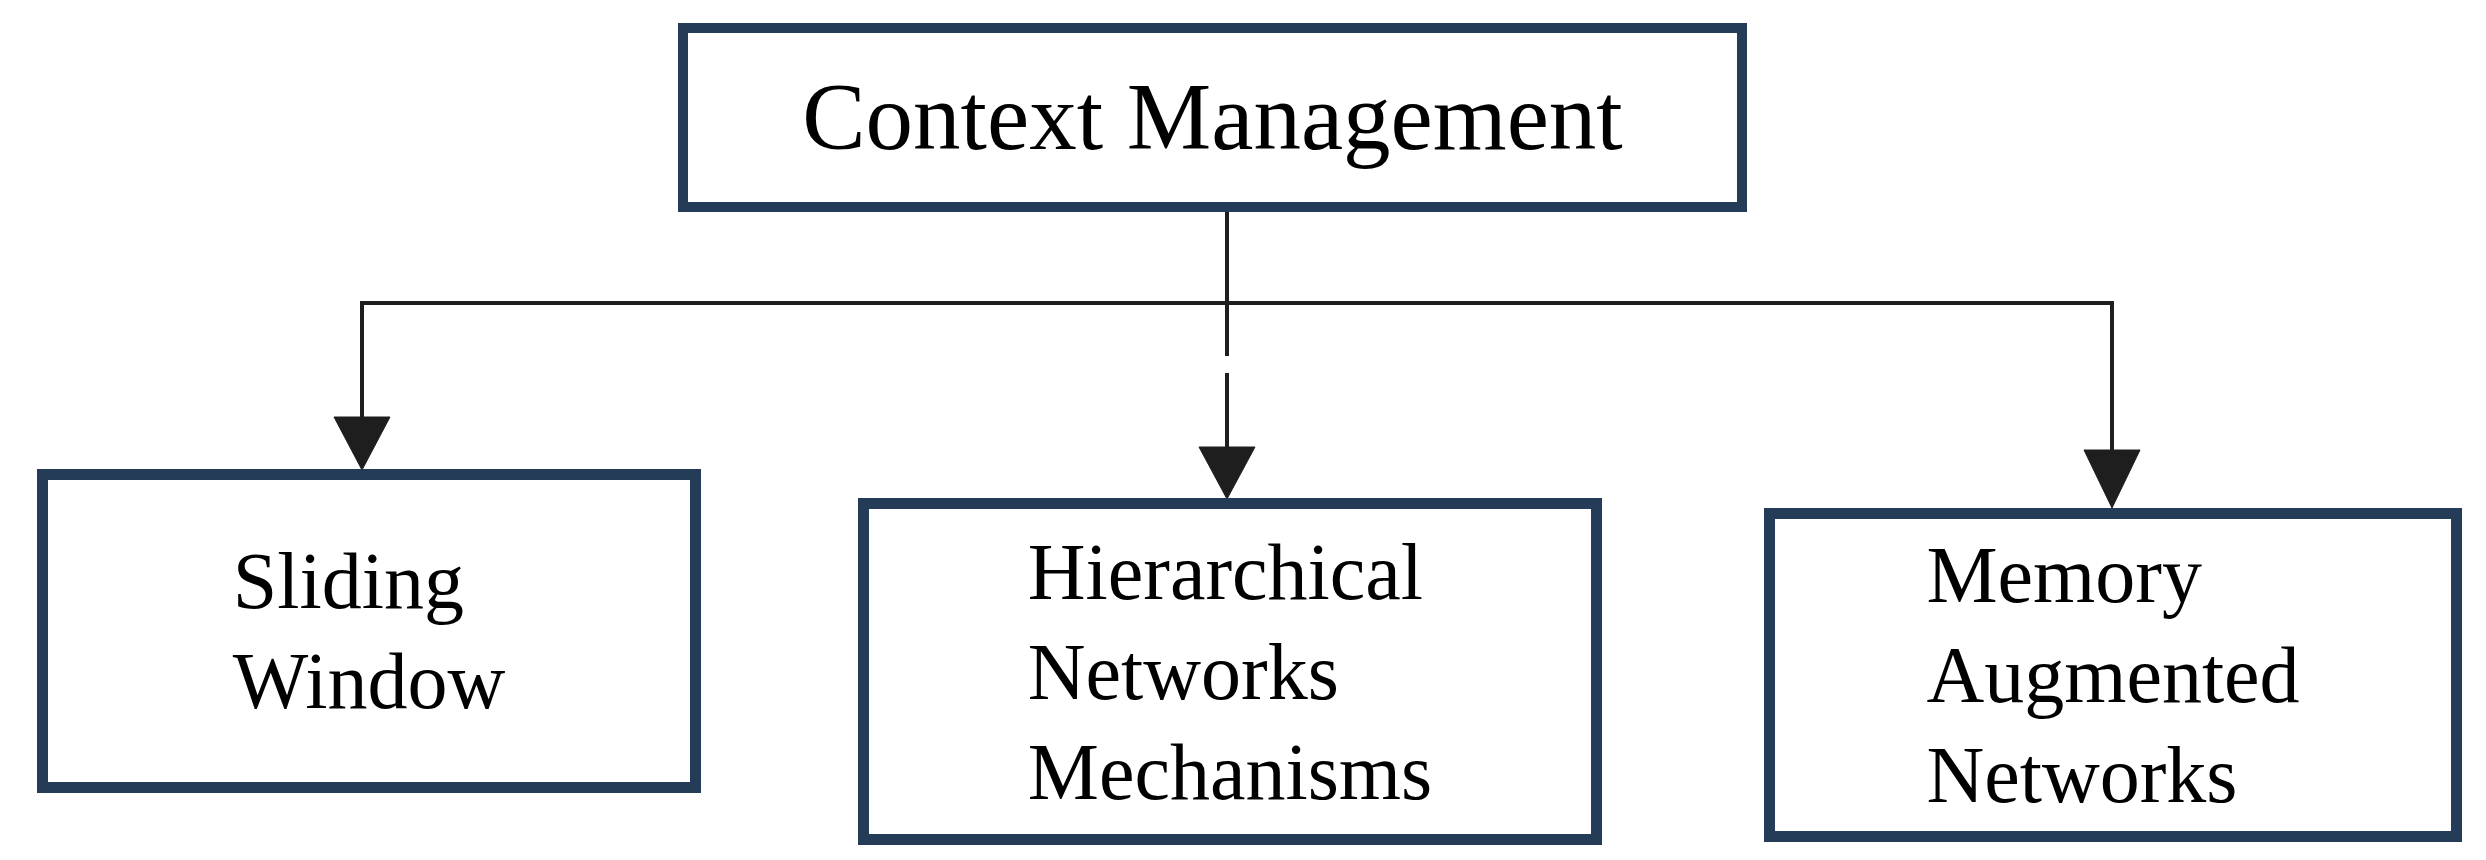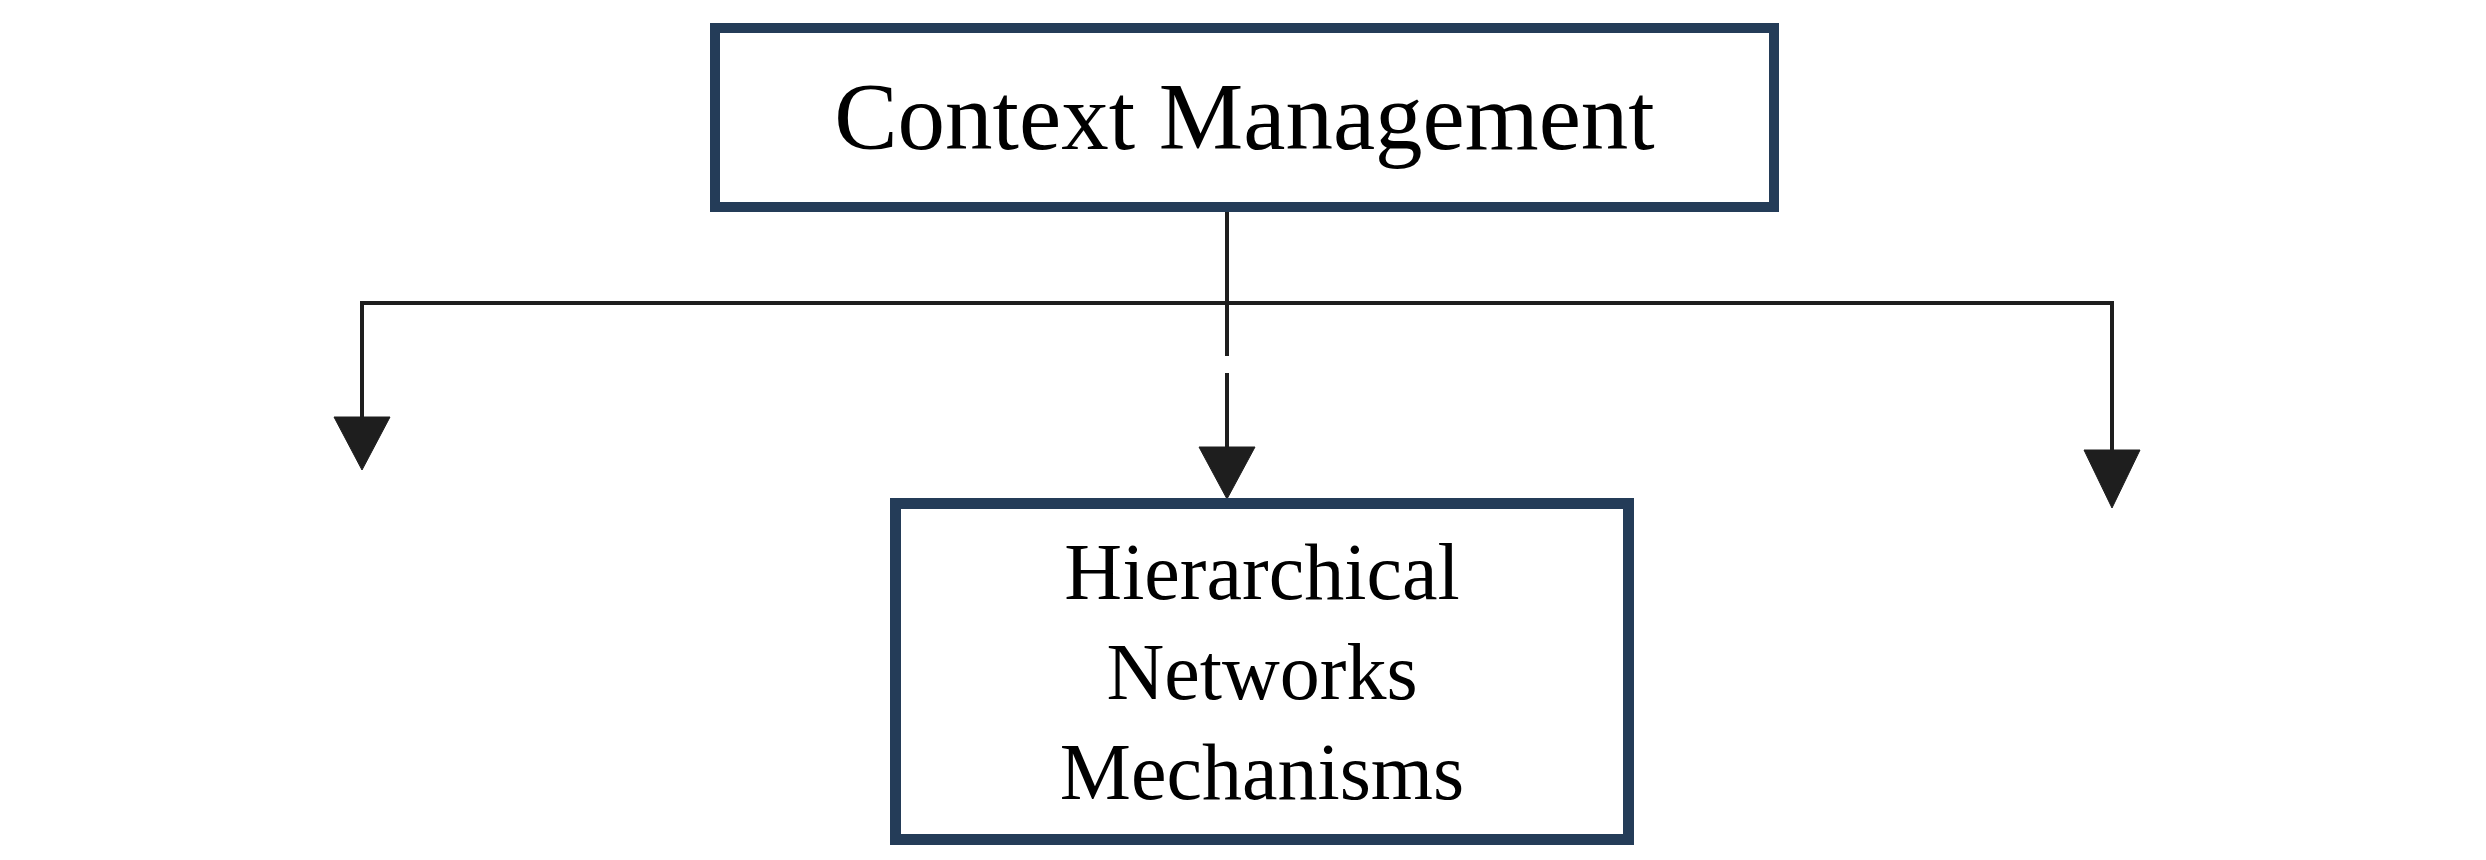--- a/index.html
+++ b/index.html
@@ -35,24 +35,22 @@
     fill: var(--connector);
     stroke: var(--connector);
   }
   .node {
     position: absolute;
     background: var(--box-fill);
     border: 10px solid var(--box-border);
     display: flex;
     align-items: center;
     justify-content: center;
-    text-align: center;
     color: var(--text);
     white-space: pre-line;
-    margin-left: 32px;
   }
   .node.root {
     left: 678px; top: 23px;
     width: 1069px; height: 189px;
     font-size: 95px;
     line-height: 1.15;
   }
   .node.child {
     border-width: 11px;
     font-size: 80px;
@@ -88,19 +86,24 @@
     <line x1="1227" y1="303" x2="1227" y2="356"></line>
     <line x1="1227" y1="373" x2="1227" y2="449"></line>
     <polygon points="1199,447 1255,447 1227,499"></polygon>
 
     <line x1="2112" y1="301" x2="2112" y2="452"></line>
     <polygon points="2084,450 2140,450 2112,508"></polygon>
   </svg>
 
   <div class="node root">Context Management</div>
 
+  <div class="node child child-left">Sliding
+Window</div>
 
   <div class="node child child-mid">Hierarchical
 Networks
 Mechanisms</div>
 
+  <div class="node child child-right">Memory
+Augmented
+Networks</div>
 
 </div>
 
 </body></html>

